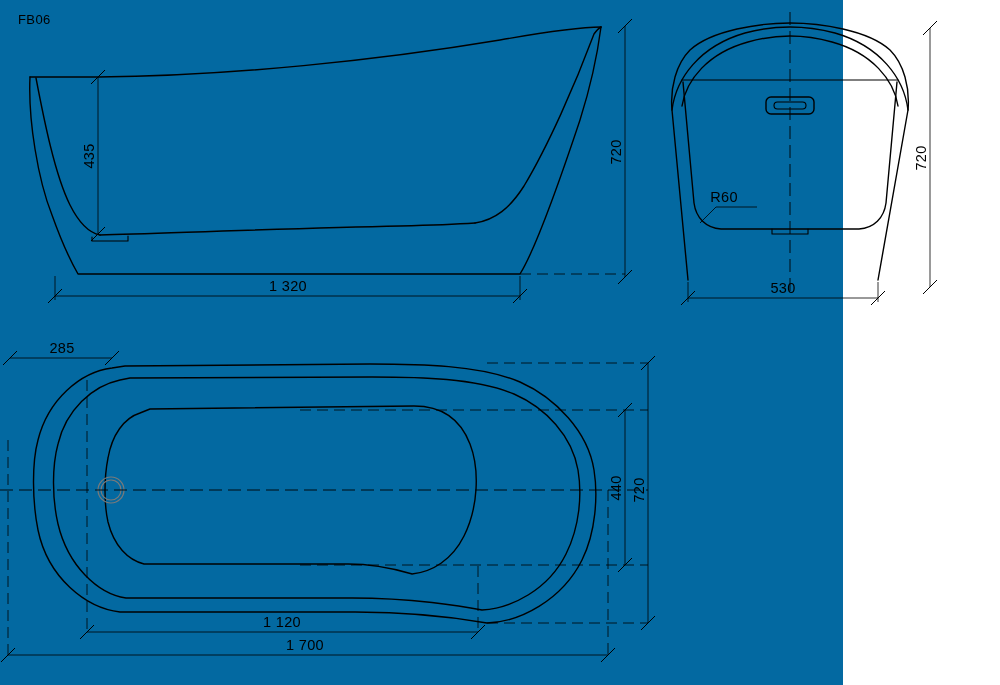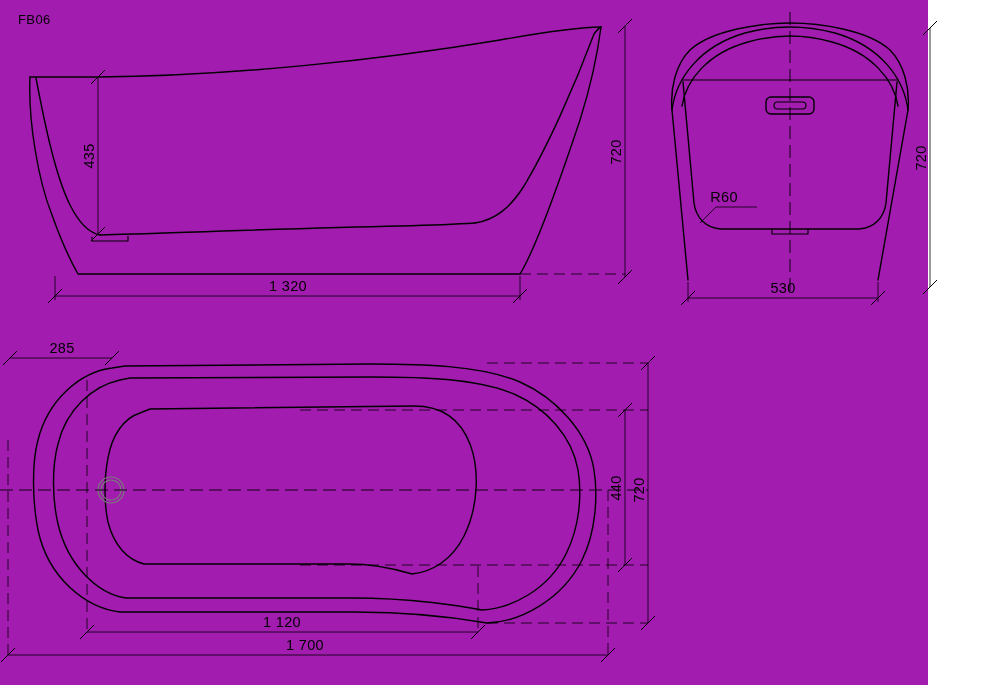--- a/index.html
+++ b/index.html
@@ -8,23 +8,23 @@
     background: #ffffff;
   }
   body {
     width: 1000px;
     height: 685px;
     font-family: "Liberation Sans", sans-serif;
     overflow: hidden;
   }
   #drawing-root {
     position: relative;
-    width: 928px;
+    width: 843px;
     height: 685px;
-    background: #a21caf;
+    background: #0369a1;
   }
   svg#cad {
     display: block;
     width: 1000px;
     height: 685px;
   }
   .obj {
     fill: none;
     stroke: #000000;
     stroke-width: 1.4;

